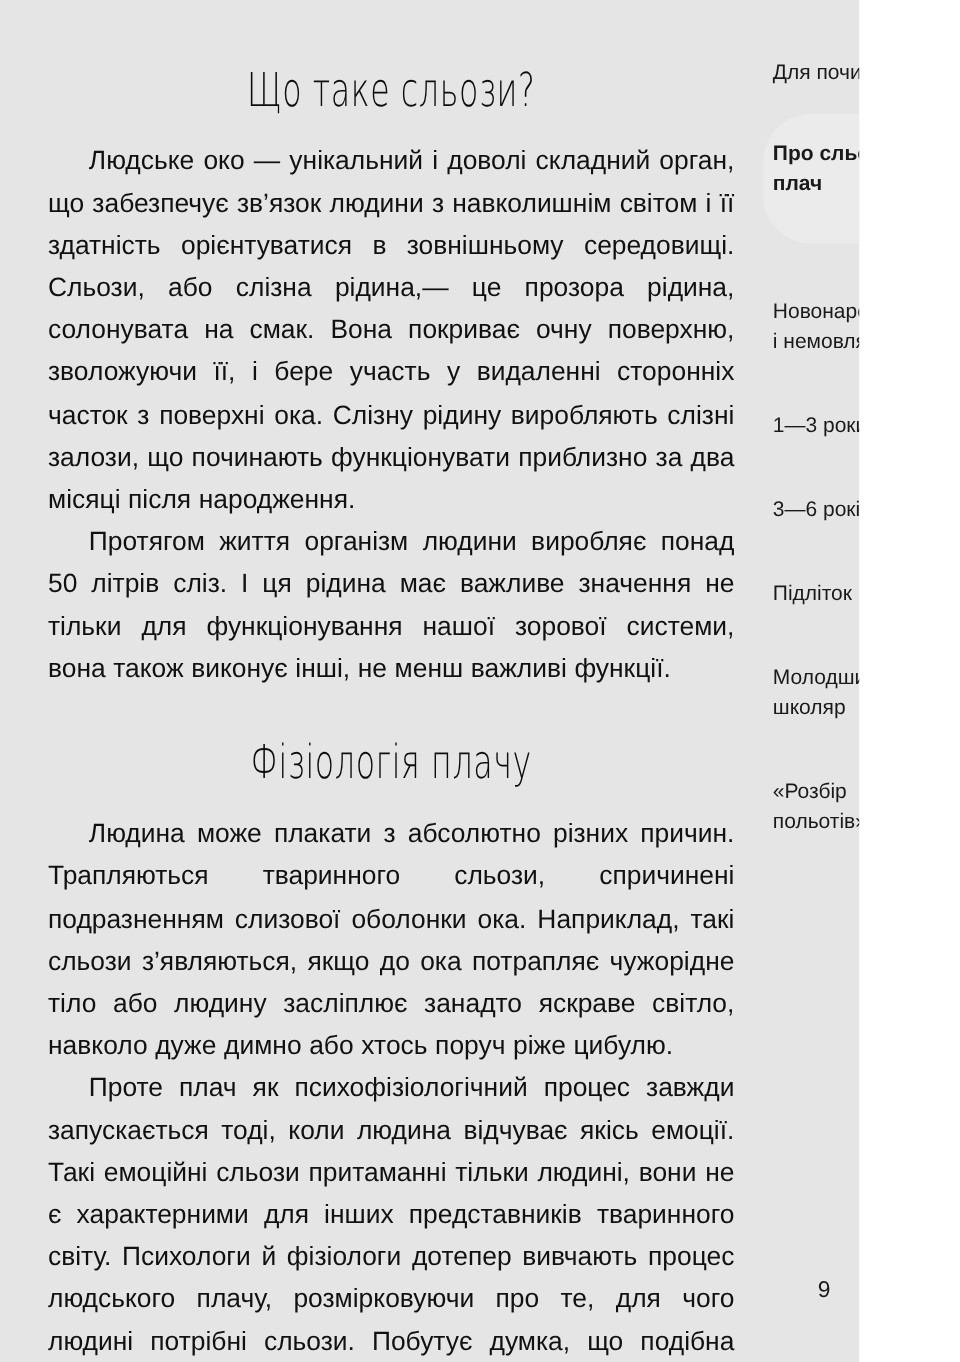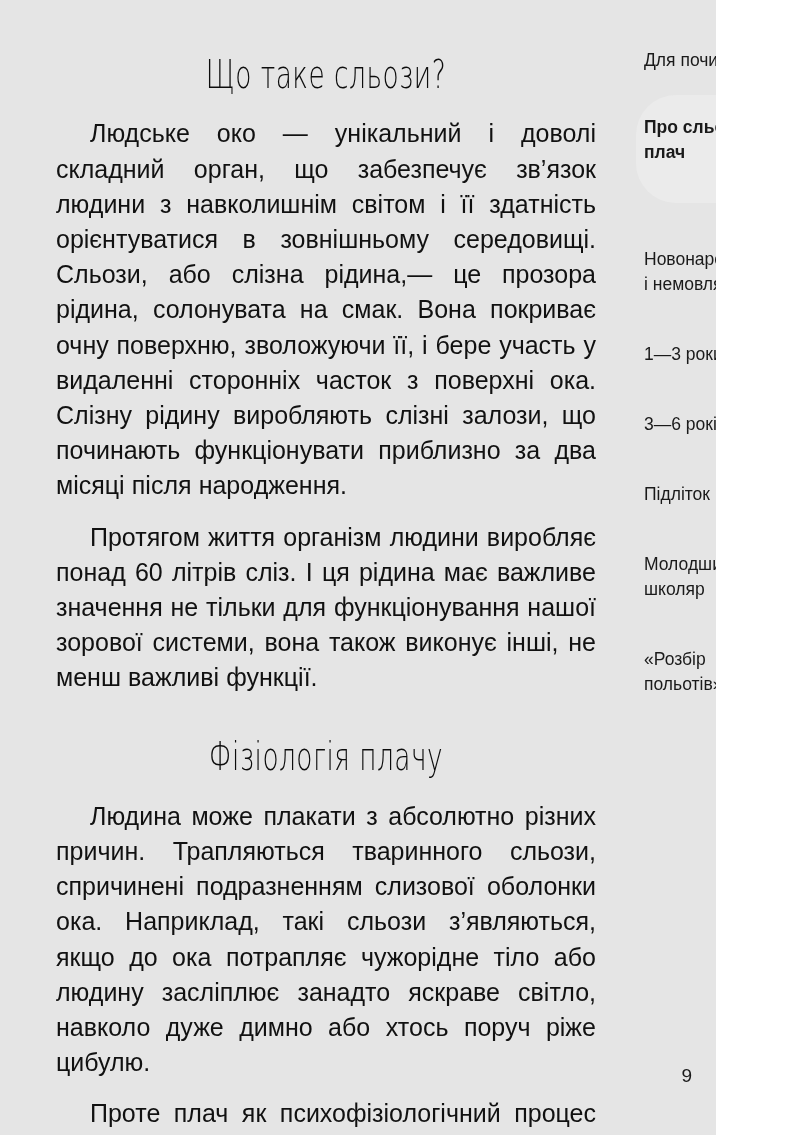--- a/index.html
+++ b/index.html
@@ -41,26 +41,26 @@
     transform-origin: center top;
     margin: 0;
     padding: 0;
     white-space: nowrap;
   }
 
   .heading-1 { margin-top: 6px; margin-bottom: 26px; }
   .heading-2 { margin-top: 40px; margin-bottom: 27px; }
 
   .para {
-    font-size: 25px;
+    font-size: 22px;
     line-height: 35.2px;
     text-align: justify;
     text-justify: inter-word;
     text-indent: 34px;
-    margin: 16px;
+    margin: 0;
     color: #111111;
     hyphens: manual;
     word-spacing: 0.2px;
   }
   .para + .para { margin-top: 0; }
 
   
   .rail {
     position: absolute;
     left: 636px;
@@ -118,21 +118,21 @@
 </head>
 <body>
 
 <div class="page">
 
   <div class="content">
 
     <h1 class="chapter-heading heading-1">Що таке сльози?</h1>
 
     <p class="para">Людське око — унікальний і доволі складний орган, що забезпечує зв’язок людини з навколишнім світом і її здатність орієнтуватися в зовнішньому середовищі. Сльози, або слізна рідина,— це прозора рідина, солонувата на смак. Вона покриває очну поверхню, зволожуючи її, і бере участь у видаленні сторонніх часток з поверхні ока. Слізну рідину виробляють слізні залози, що починають функціонувати приблизно за два місяці після народження.</p>
-    <p class="para">Протягом життя організм людини виробляє понад 60 літрів сліз. І ця рідина має важливе значення не тільки для функціонування нашої зорової системи, вона також виконує інші, не менш важливі функції.</p>
+    <p class="para">Протягом життя організм людини виробляє понад 50 літрів сліз. І ця рідина має важливе значення не тільки для функціонування нашої зорової системи, вона також виконує інші, не менш важливі функції.</p>
 
     <h2 class="chapter-heading heading-2">Фізіологія плачу</h2>
 
     <p class="para">Людина може плакати з абсолютно різних причин. Трапляються тваринного сльози, спричинені подразненням слизової оболонки ока. Наприклад, такі сльози з’являються, якщо до ока потрапляє чужорідне тіло або людину засліплює занадто яскраве світло, навколо дуже димно або хтось поруч ріже цибулю.</p>
     <p class="para">Проте плач як психофізіологічний процес завжди запускається тоді, коли людина відчуває якісь емоції. Такі емоційні сльози притаманні тільки людині, вони не є характерними для інших представників тваринного світу. Психологи й фізіологи дотепер вивчають процес людського плачу, розмірковуючи про те, для чого людині потрібні сльози. Побутує думка, що подібна здатність необхідна для виживання, і що вона сформувалася внаслідок еволюції. Як це працює? Якщо людина плаче через біль, страждання, горе, образу, то в такий</p>
 
   </div>
 
   <nav class="rail">
 

